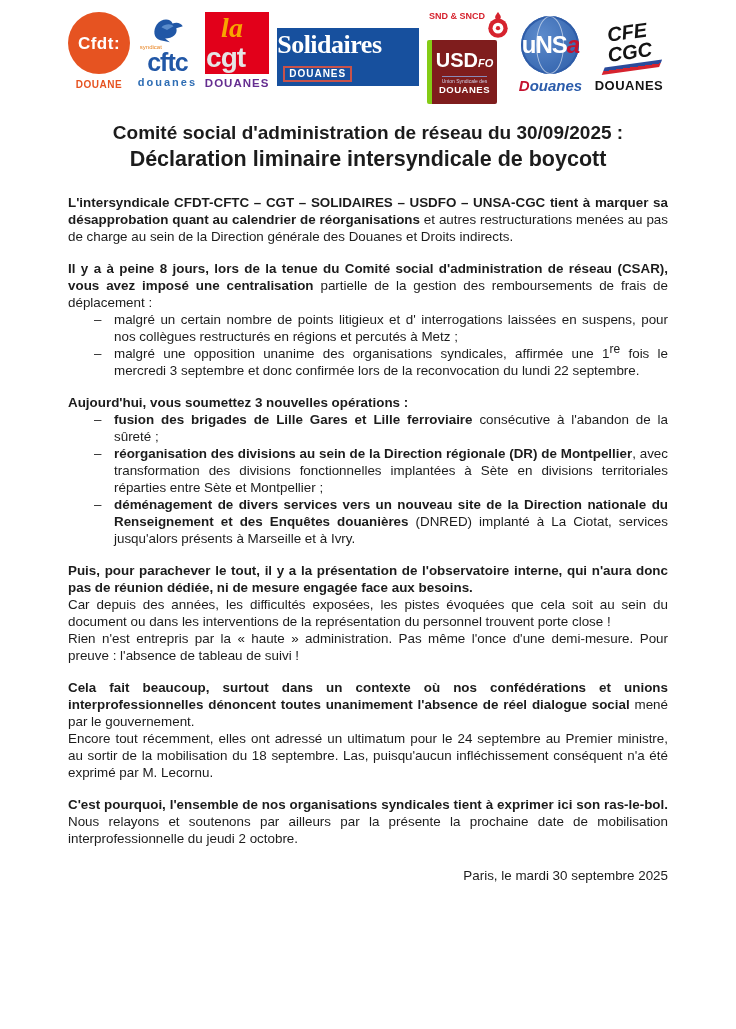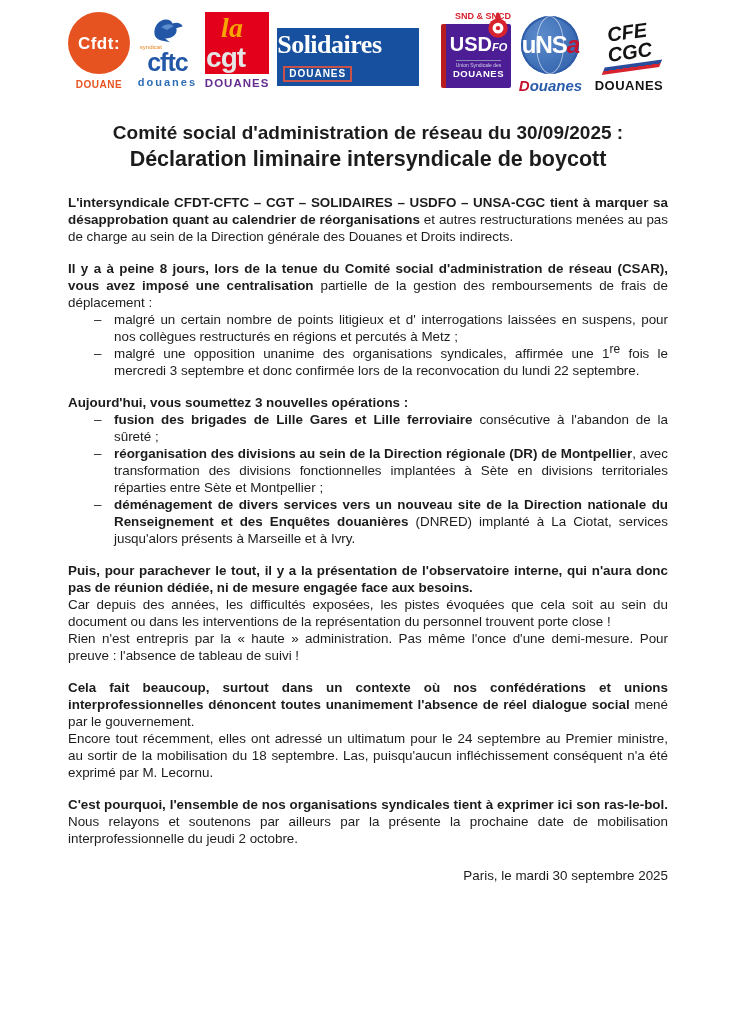--- a/index.html
+++ b/index.html
@@ -30,24 +30,24 @@
   .cgt-name { position:absolute; bottom:2px; left:1px; color:#e5e5e5; font-weight:bold; font-size:28px; letter-spacing:-1px; }
   .cgt-sub { color:#652d90; font-weight:bold; font-size:11.5px; letter-spacing:1px; margin-top:4px; }
 
   
   .soli { margin-top:16px; }
   .soli-box { width:142px; height:58px; background:#17509e; position:relative; display:flex; align-items:flex-start; justify-content:flex-start; }
   .soli-name { color:#fff; font-family:"Liberation Serif",serif; font-weight:bold; font-size:26px; margin-top:4px; letter-spacing:-0.5px; }
   .soli-sub { position:absolute; left:6px; bottom:4px; border:2px solid #c8524a; color:#fff; font-weight:bold; font-size:10px; padding:1px 4px; letter-spacing:1px; }
 
   
-  .usdfo { align-items:flex-end; position:relative; width:84px; }
+  .usdfo { align-items:flex-start; position:relative; width:84px;gap:16px; }
   .usdfo-top { color:#d6232e; font-weight:bold; font-size:9px; margin-left:2px; }
   .usdfo-flame { position:absolute; right:0; top:0; width:26px; height:28px; }
-  .usdfo-box { margin-top:3px; width:70px; height:64px; background:#4c1d95; border-left:5px solid #b91c1c; box-sizing:border-box; display:flex; flex-direction:column; align-items:center; justify-content:center; border-radius:2px; }
+  .usdfo-box { margin-top:3px; width:70px; height:64px; background:#7f1d1d; border-left:5px solid #84cc16; box-sizing:border-box; display:flex; flex-direction:column; align-items:center; justify-content:center; border-radius:2px; }
   .usdfo-name { color:#fff; font-weight:bold; font-size:20px; letter-spacing:0; }
   .usdfo-name .fo { font-style:italic; font-size:11px; }
   .usdfo-small { color:#cfd0e8; font-size:5px; margin-top:6px; border-top:1px solid #8a8ab8; padding-top:2px; }
   .usdfo-sub { color:#fff; font-weight:bold; font-size:9.5px; letter-spacing:0.5px; margin-top:1px; }
 
   
   .unsa { margin-top:4px; }
   .unsa-globe { width:58px; height:58px; border-radius:50%; background:radial-gradient(circle at 35% 35%, #5d8bcc, #3e6eb5 60%, #2f5da8); position:relative; display:flex; align-items:center; justify-content:center; box-shadow:inset 0 0 0 2px #2f5da8; }
   .unsa-globe::before { content:""; position:absolute; left:50%; top:0; bottom:0; width:26px; transform:translateX(-50%); border:1.5px solid rgba(255,255,255,.55); border-radius:50%; }
   .unsa-letters { position:relative; color:#fff; font-weight:bold; font-size:24px; letter-spacing:-1px; }

